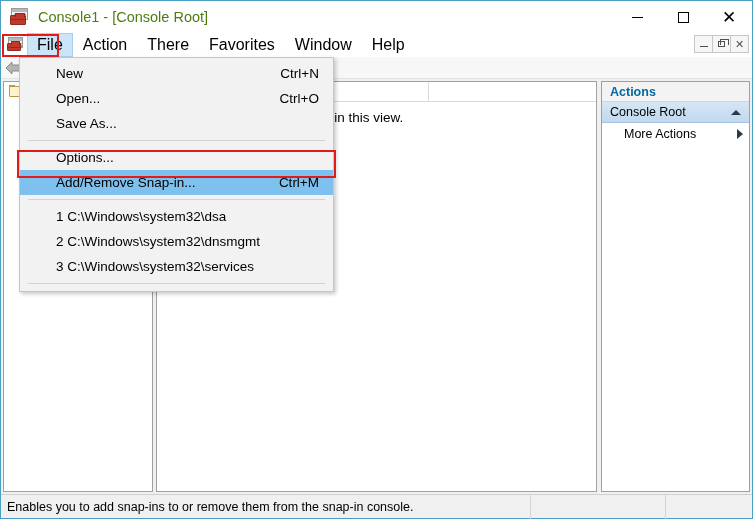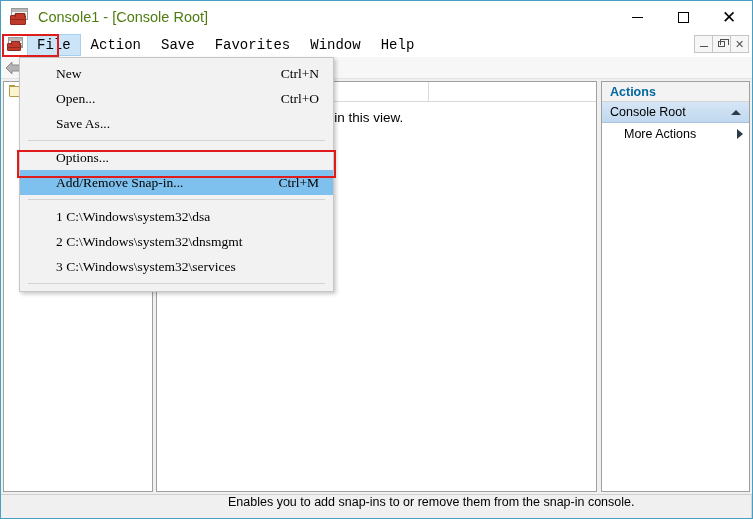--- a/index.html
+++ b/index.html
@@ -89,23 +89,22 @@
   }
   .menubar-icon {
     width: 18px; height: 16px; margin-left: 6px; margin-right: 2px;
     position: relative; flex: none;
   }
   .menubar-icon .mmc-win { width: 15px; height: 10px; left: 1px; }
   .menubar-icon .mmc-case { width: 14px; height: 8px; top: 6px; }
   .menubar-icon .mmc-case::before { left: 3px; width: 7px; }
   .menubar-icon .mmc-case::after { width: 12px; }
   .menu-item {
-    padding: 3px 10px; font-size: 14px; color: #000;
+    padding: 3px 10px; font-size: 16px; color: #000;
     white-space: nowrap;
-    font-family: Liberation Mono, monospace;
   }
   .menu-item.active {
     background: #cce4f7;
     border: 1px solid #a8d0ee;
     padding: 2px 9px;
   }
   .file-highlight {
     position: absolute; left: 1px; top: 33px;
     width: 57px; height: 23px;
     border: 2px solid #e01b1b;
@@ -237,21 +236,21 @@
     border-bottom: 5px solid transparent;
     border-left: 6px solid #2c3a48;
   }
 
   
   .statusbar {
     position: absolute; left: 0; bottom: 0;
     width: 751px; height: 24px;
     background: #f0f0f0;
     border-top: 1px solid #d0d0d0;
-    display: flex; align-items: flex-end; flex-direction: column;
+    display: flex; align-items: center;
   }
   .status-seg {
     height: 24px; display: flex; align-items: center;
     padding-left: 6px; font-size: 12.5px; color: #000;
   }
   .status-seg.s1 { width: 530px; border-right: 1px solid #d4d4d4; }
   .status-seg.s2 { width: 135px; border-right: 1px solid #d4d4d4; }
   .status-seg.s3 { flex: 1; }
 
   
@@ -262,21 +261,20 @@
     border: 1px solid #c6c6c6;
     box-shadow: 2px 2px 4px rgba(0,0,0,0.22);
     z-index: 50;
     padding: 3px 0;
   }
   .dd-item {
     display: flex; align-items: center;
     height: 25px; padding: 0 14px 0 36px;
     font-size: 13.5px; color: #000;
     position: relative;
-    font-family: Liberation Serif, serif;
   }
   .dd-item .dd-label { flex: 1; white-space: nowrap; }
   .dd-item .dd-accel { color: #000; font-size: 13.5px; white-space: nowrap; }
   .dd-item.selected {
     background: #7ec1ee;
   }
   .dd-sep {
     height: 1px; background: #d3d3d3;
     margin: 4px 8px 4px 8px;
   }
@@ -311,21 +309,21 @@
     </div>
   </div>
 
   <div class="menubar">
     <div class="menubar-icon">
       <div class="mmc-win"></div>
       <div class="mmc-case"></div>
     </div>
     <div class="menu-item active">File</div>
     <div class="menu-item">Action</div>
-    <div class="menu-item">Save</div>
+    <div class="menu-item">There</div>
     <div class="menu-item">Favorites</div>
     <div class="menu-item">Window</div>
     <div class="menu-item">Help</div>
   </div>
 
   <div class="mdi-controls">
     <div class="mdi-btn">
       <span class="mdi-min-g"></span>
     </div>
     <div class="mdi-btn">

